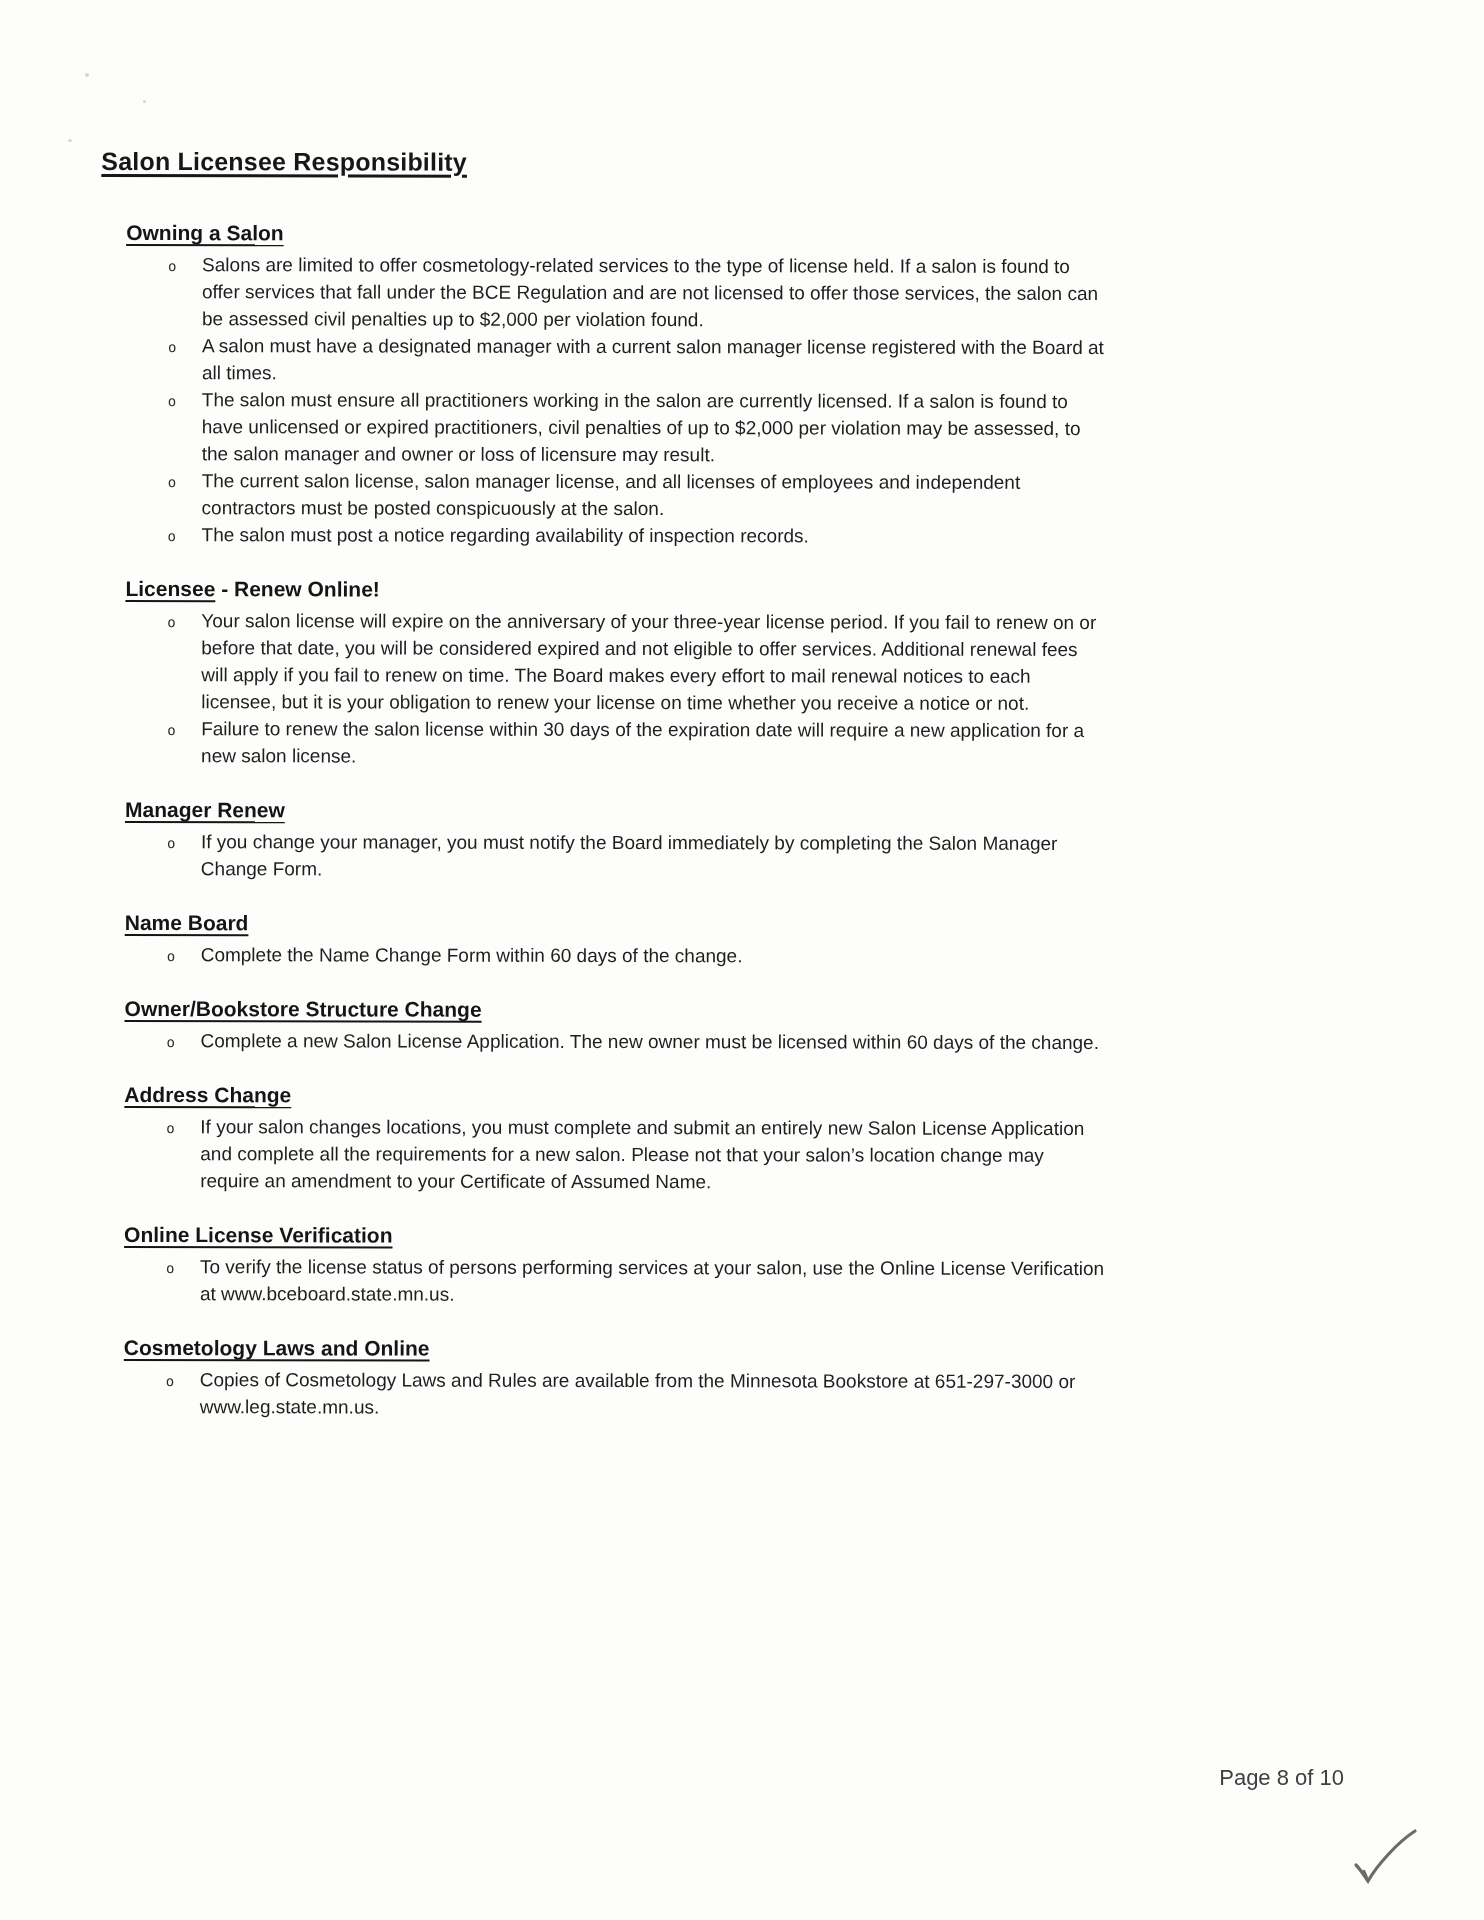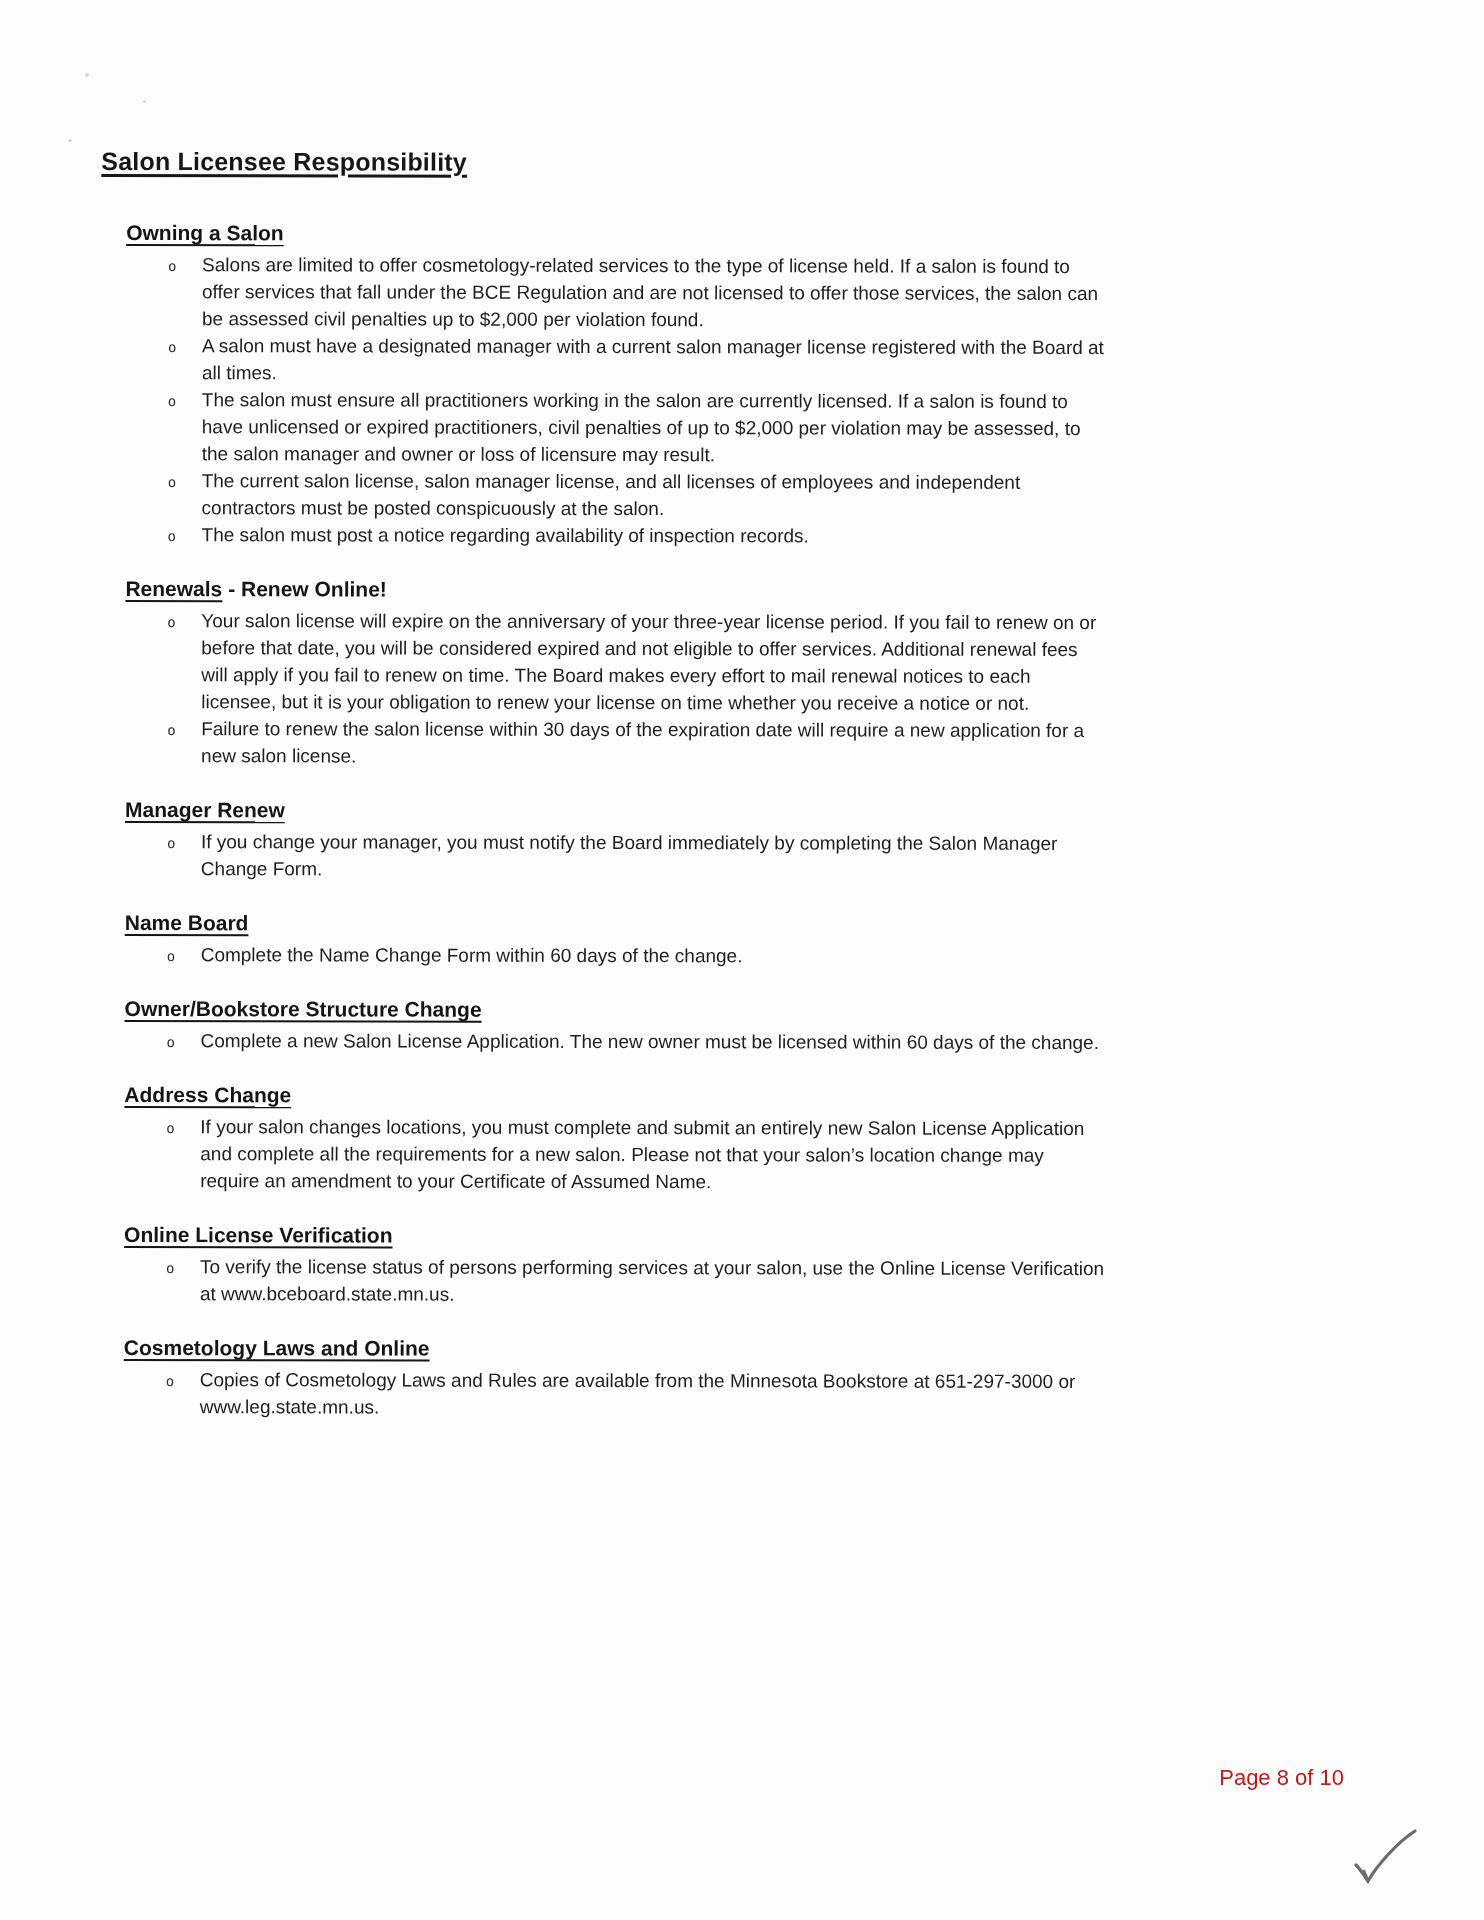--- a/index.html
+++ b/index.html
@@ -71,21 +71,21 @@
   }
   .lnk {
     text-decoration-thickness: 1.5px;
     text-underline-offset: 3px;
   }
   .page-footer {
     position: absolute;
     top: 1765px;
     right: 140px;
     font-size: 22px;
-    color: #b91c1c;
+    color: #404040;
   }
   .checkmark {
     position: absolute;
     top: 1828px;
     left: 1352px;
     width: 70px;
     height: 62px;
   }
   .speck {
     position: absolute;
@@ -126,21 +126,21 @@
               <span class="marker">o</span>
               <span class="btext"><span>The current salon license, salon manager license, and all licenses of employees and independent contractors must be posted conspicuously at the salon.</span></span>
             </li>
             <li>
               <span class="marker">o</span>
               <span class="btext"><span>The salon must post a notice regarding availability of inspection records.</span></span>
             </li>
           </ul>
         </section>
         <section>
-          <h2><span class="hu">Renewals</span><span> - Renew Online!</span></h2>
+          <h2><span class="hu">Licensee</span><span> - Renew Online!</span></h2>
           <ul>
             <li>
               <span class="marker">o</span>
               <span class="btext"><span>Your salon license will expire on the anniversary of your three-year license period.  If you fail to renew on or before that date, you will be considered expired and not eligible to offer services.  Additional renewal fees will apply if you fail to renew on time.  The Board makes every effort to mail renewal notices to each licensee, but it is your obligation to renew your license on time whether you receive a notice or not.</span></span>
             </li>
             <li>
               <span class="marker">o</span>
               <span class="btext"><span>Failure to renew the salon license within 30 days of the expiration date will require a new application for a new salon license.</span></span>
             </li>
           </ul>

